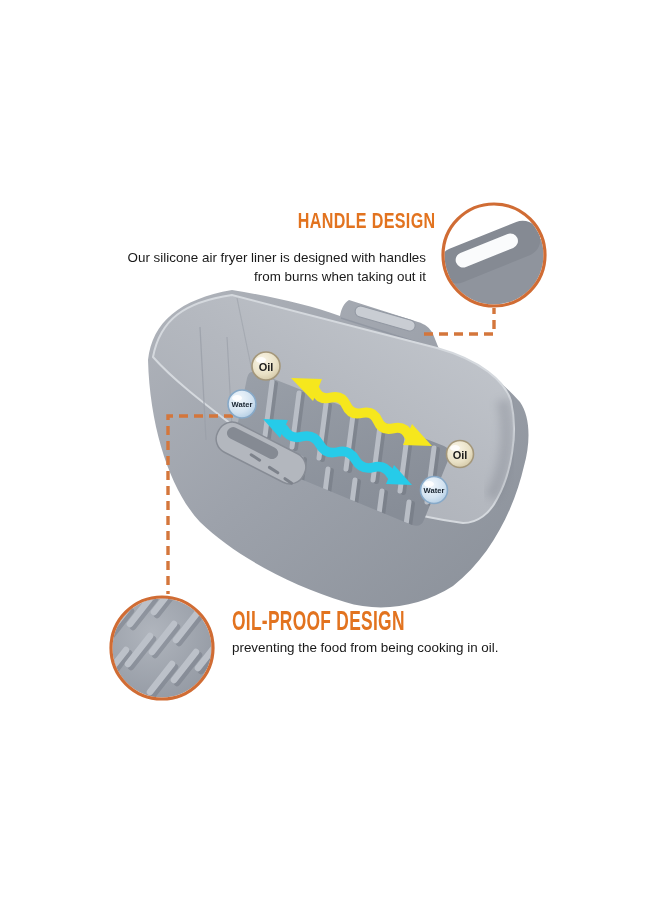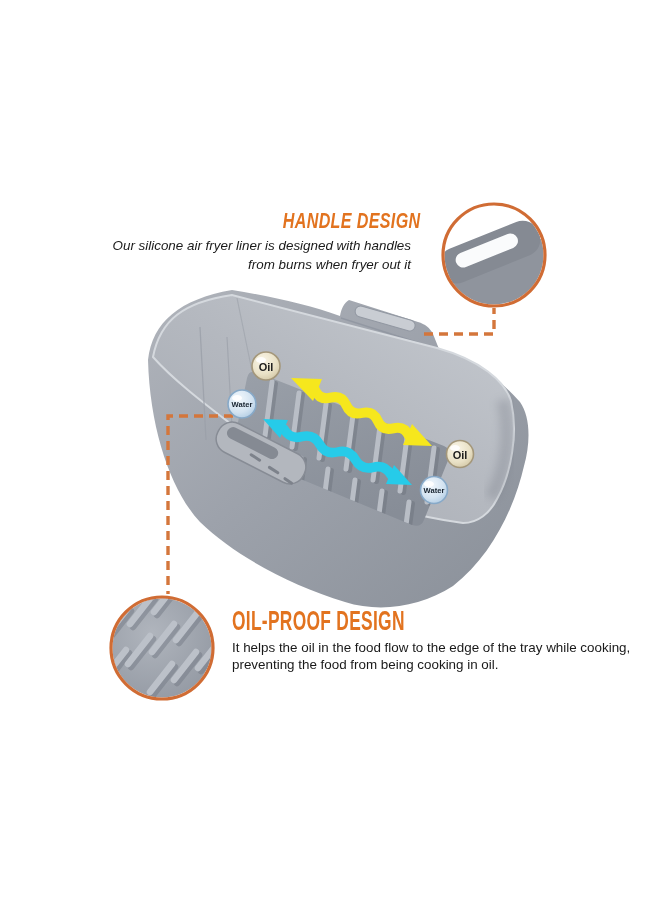--- a/index.html
+++ b/index.html
@@ -16,26 +16,26 @@
   .feature-title{
     display:block;
     margin:0;
     font-weight:700;
     color:#e2731f;
     white-space:nowrap;
     letter-spacing:0.5px;
   }
   .feature-body{margin:0;color:#191919;white-space:nowrap;}
   .feature-body .line{display:block;}
-  .handle-feature{top:209px;right:240px;text-align:right;font-style:italic;}
+  .handle-feature{top:209px;right:225px;text-align:right;}
   .handle-feature .feature-title{
     font-size:22px;line-height:23px;
     transform:scaleX(0.73);transform-origin:100% 50%;
   }
-  .handle-feature .feature-body{font-size:13.4px;line-height:18.6px;margin-top:5px;margin-right:9px;}
+  .handle-feature .feature-body{font-size:13.4px;line-height:18.6px;margin-top:17px;margin-right:9px;}
   .oilproof-feature{top:606px;left:232px;text-align:left;}
   .oilproof-feature .feature-title{
     font-size:28px;line-height:29px;
     transform:scaleX(0.62);transform-origin:0 50%;
   }
   .oilproof-feature .feature-body{font-size:13.4px;line-height:17.4px;margin-top:4px;}
 </style>
 </head>
 <body>
 
@@ -249,25 +249,24 @@
       <circle cx="434" cy="490" r="13.5" fill="url(#gradWater)" stroke="#87a9c8" stroke-width="1.6"></circle>
       <ellipse cx="429" cy="484" rx="5" ry="3" fill="#ffffff" opacity="0.9"></ellipse>
       <text x="434" y="493" text-anchor="middle" font-size="7.6" font-weight="700" fill="#16222e">Water</text>
     </g>
   </svg>
 
   <div class="feature handle-feature">
     <h2 class="feature-title">HANDLE DESIGN</h2>
     <p class="feature-body">
       <span class="line">Our silicone air fryer liner is designed with handles</span>
-      <span class="line">from burns when fryer out it</span>
+      <span class="line">from burns when taking out it</span>
     </p>
   </div>
 
   <div class="feature oilproof-feature">
     <h2 class="feature-title">OIL-PROOF DESIGN</h2>
     <p class="feature-body">
-      <span class="line">It helps the oil in the food flow to the edge of the tray while cooking,</span>
       <span class="line">preventing the food from being cooking in oil.</span>
     </p>
   </div>
 
 </div>
 
 </body></html>

